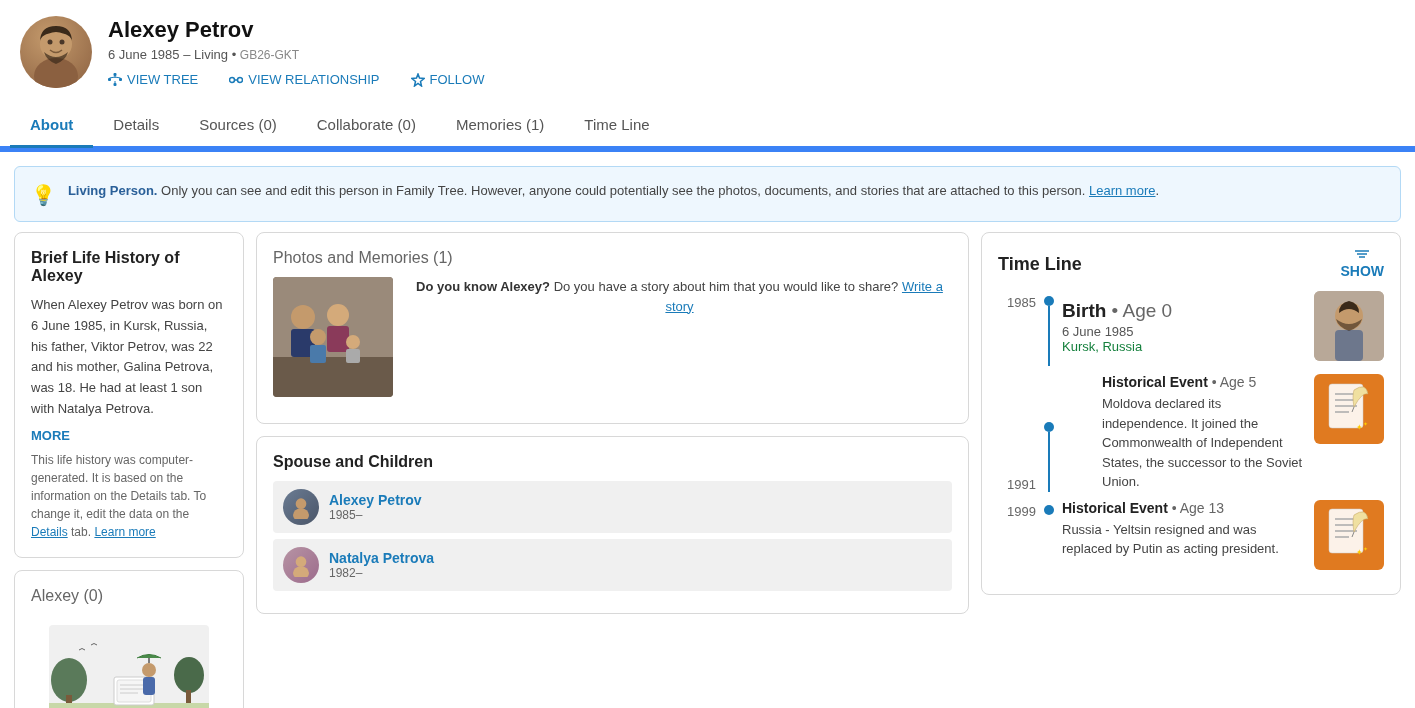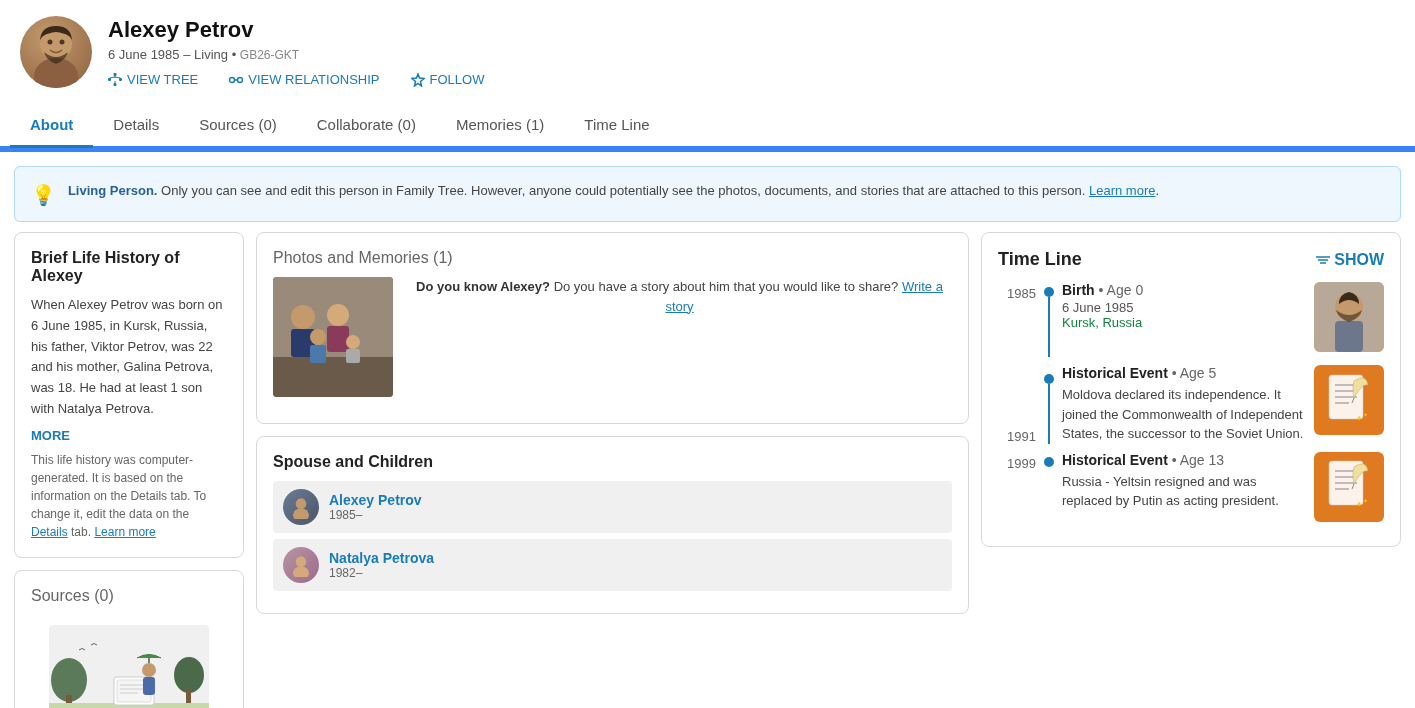--- a/index.html
+++ b/index.html
@@ -61,21 +61,21 @@
     .person-row { display: flex; align-items: center; gap: 10px; padding: 8px 10px; background: #f0f0f0; border-radius: 4px; margin-bottom: 6px; cursor: pointer; }
     .person-avatar { width: 36px; height: 36px; border-radius: 50%; background: #aaa; flex-shrink: 0; display: flex; align-items: center; justify-content: center; overflow: hidden; }
     .person-avatar svg { width: 24px; height: 24px; fill: #fff; }
     .person-info { display: flex; flex-direction: column; }
     .person-name { font-size: 14px; font-weight: 600; color: #1a7bb9; }
     .person-dates { font-size: 12px; color: #666; }
 
     
     .timeline-header { display: flex; justify-content: space-between; align-items: center; margin-bottom: 12px; }
     .timeline-title { font-size: 18px; font-weight: 700; color: #222; }
-    .show-btn { display: flex; align-items: center; gap: 4px; color: #1a7bb9; font-size: 16px; cursor: pointer; border: none; background: none; font-weight: 600; }
+    .show-btn { display: flex; align-items: center; gap: 4px; color: #1a7bb9; font-size: 14px; cursor: pointer; border: none; background: none; font-weight: 600; flex-direction: column; }
     .timeline-list { display: flex; flex-direction: column; gap: 0; }
 
     
     .avatar-male { background: linear-gradient(135deg, #6b7c93 0%, #4a5568 100%); }
     .avatar-female { background: linear-gradient(135deg, #b794a4 0%, #9c6b8c 100%); }
 
     
     .face-circle { background: radial-gradient(circle at 40% 30%, #c49a6c, #8b6040); }
   </style>
 </head>
@@ -168,21 +168,21 @@
       <p class="generated-note">
         <span>This life history was computer-generated. It is based on the information on the Details tab. To change it, edit the data on the</span>
         <a href="#">Details</a>
         <span>tab.</span>
         <a href="#">Learn more</a>
       </p>
     </div>
 
     <div class="card">
       <div class="card-title">
-        <span>Sources</span>
+        <span>Alexey</span>
         <span>(0)</span>
       </div>
       <div class="sources-illustration">
 
         <svg class="illus-svg" viewBox="0 0 160 100" xmlns="http://www.w3.org/2000/svg">
 
           <rect width="160" height="100" fill="#f0f0f0" rx="4"></rect>
 
           <ellipse cx="20" cy="55" rx="18" ry="22" fill="#5a7a5a"></ellipse>
           <rect x="17" y="70" width="6" height="20" fill="#7a5a3a"></rect>
@@ -302,21 +302,21 @@
       <div class="timeline-list">
 
         <div style="display:flex; gap:8px; align-items:flex-start; margin-bottom:8px;">
           <div style="width:38px; text-align:right; font-size:13px; color:#666; padding-top:4px; flex-shrink:0;">1985</div>
           <div style="display:flex; flex-direction:column; align-items:center; flex-shrink:0;">
             <div style="width:10px; height:10px; border-radius:50%; background:#1a7bb9; margin-top:5px; flex-shrink:0;"></div>
             <div style="width:2px; background:#1a7bb9; flex:1; min-height:60px;"></div>
           </div>
           <div style="display:flex; gap:10px; flex:1;">
             <div style="flex:1;">
-              <div style="font-size:14px; font-weight:700; color:#222;">
+              <div style="font-size:19px; font-weight:700; color:#222;margin-top:9px;">
                 <span>Birth</span>
                 <span style="font-weight:400; color:#666;"> • <span>Age 0</span></span>
               </div>
               <div style="font-size:13px; color:#555; margin-top:2px;">6 June 1985</div>
               <div style="font-size:13px; color:#15803d;">Kursk, Russia</div>
             </div>
             <div style="width:70px; height:70px; border-radius:6px; background:#c8b8a8; flex-shrink:0; overflow:hidden;">
               <svg width="70" height="70" viewBox="0 0 70 70" xmlns="http://www.w3.org/2000/svg">
                 <rect width="70" height="70" fill="#b8a898"></rect>
                 <circle cx="35" cy="25" r="14" fill="#c49a6c"></circle>
@@ -327,21 +327,21 @@
             </div>
           </div>
         </div>
 
         <div style="display:flex; gap:8px; align-items:flex-end; margin-bottom:8px;">
           <div style="width:38px; text-align:right; font-size:13px; color:#666; padding-top:4px; flex-shrink:0;">1991</div>
           <div style="display:flex; flex-direction:column; align-items:center; flex-shrink:0;">
             <div style="width:10px; height:10px; border-radius:50%; background:#1a7bb9; margin-top:5px; flex-shrink:0;"></div>
             <div style="width:2px; background:#1a7bb9; flex:1; min-height:60px;"></div>
           </div>
-          <div style="display:flex; gap:10px; flex:1;">
+          <div style="display:flex; gap:10px; flex:1;margin-left:40px;">
             <div style="flex:1;">
               <div style="font-size:14px; font-weight:700; color:#222;">
                 <span>Historical Event</span>
                 <span style="font-weight:400; color:#666;"> • <span>Age 5</span></span>
               </div>
               <div style="font-size:13px; color:#444; margin-top:4px; line-height:1.5;">Moldova declared its independence. It joined the Commonwealth of Independent States, the successor to the Soviet Union.</div>
             </div>
             <div style="width:70px; height:70px; border-radius:6px; background:#e07a20; flex-shrink:0; display:flex; align-items:center; justify-content:center;">
               <svg width="50" height="55" viewBox="0 0 50 55" xmlns="http://www.w3.org/2000/svg">
                 <rect x="5" y="2" width="34" height="44" rx="3" fill="#fff" opacity="0.9"></rect>

